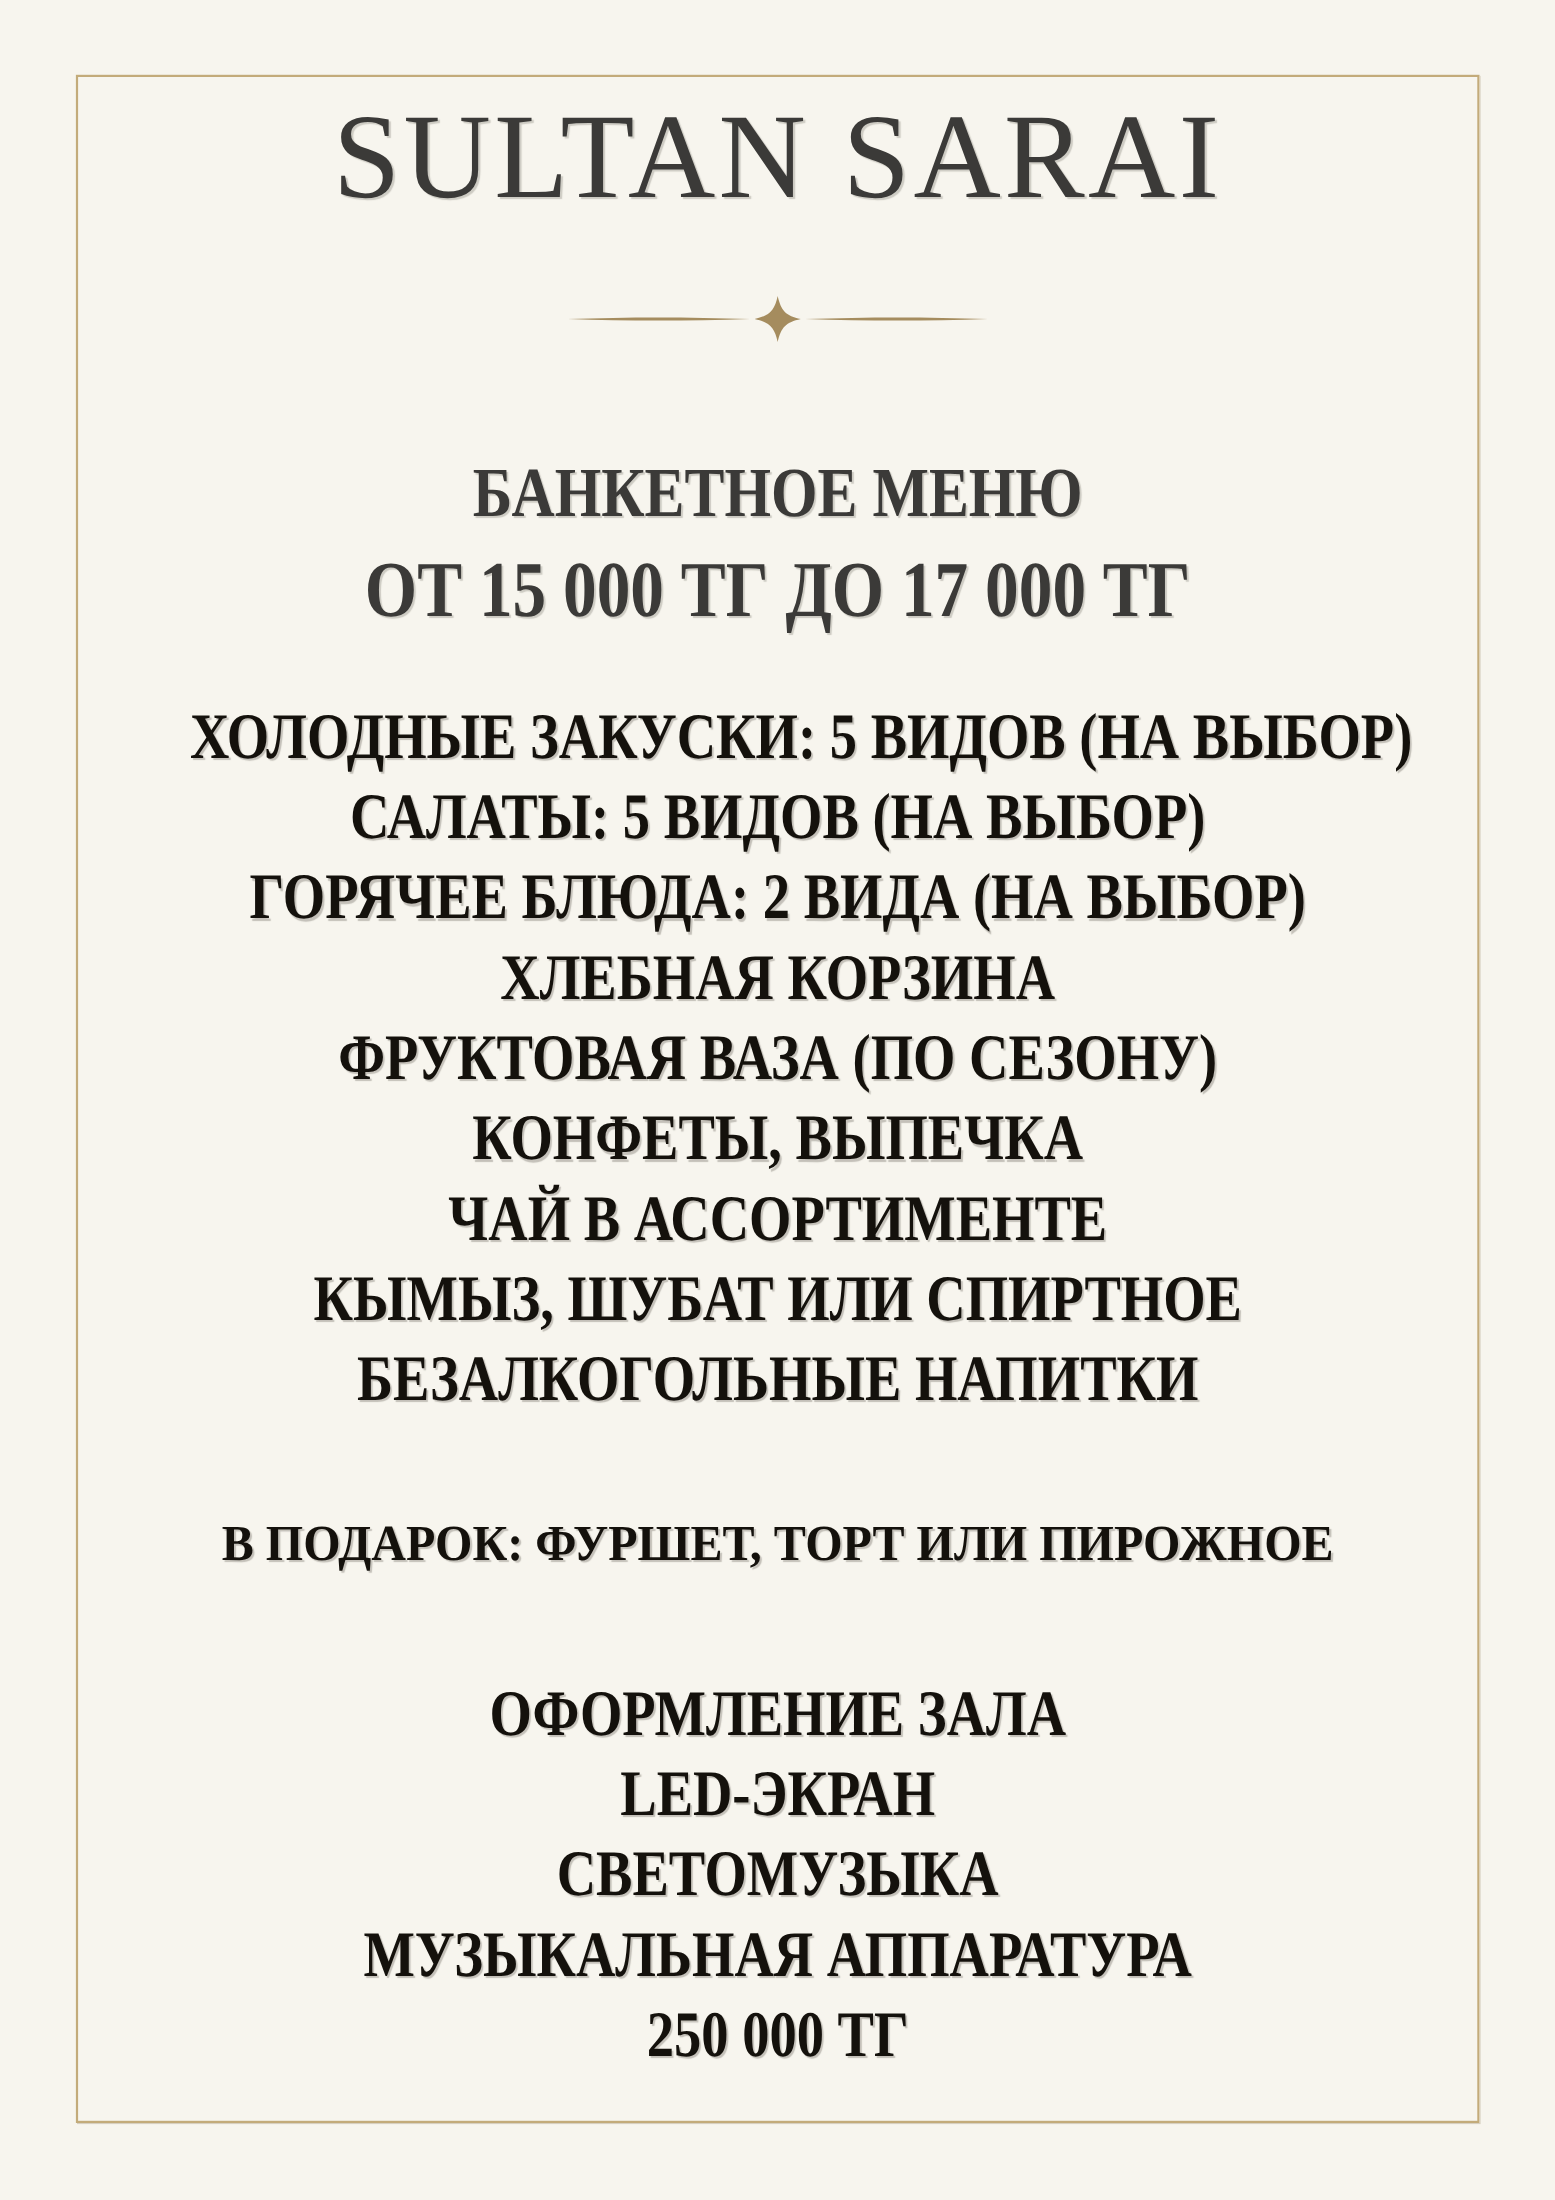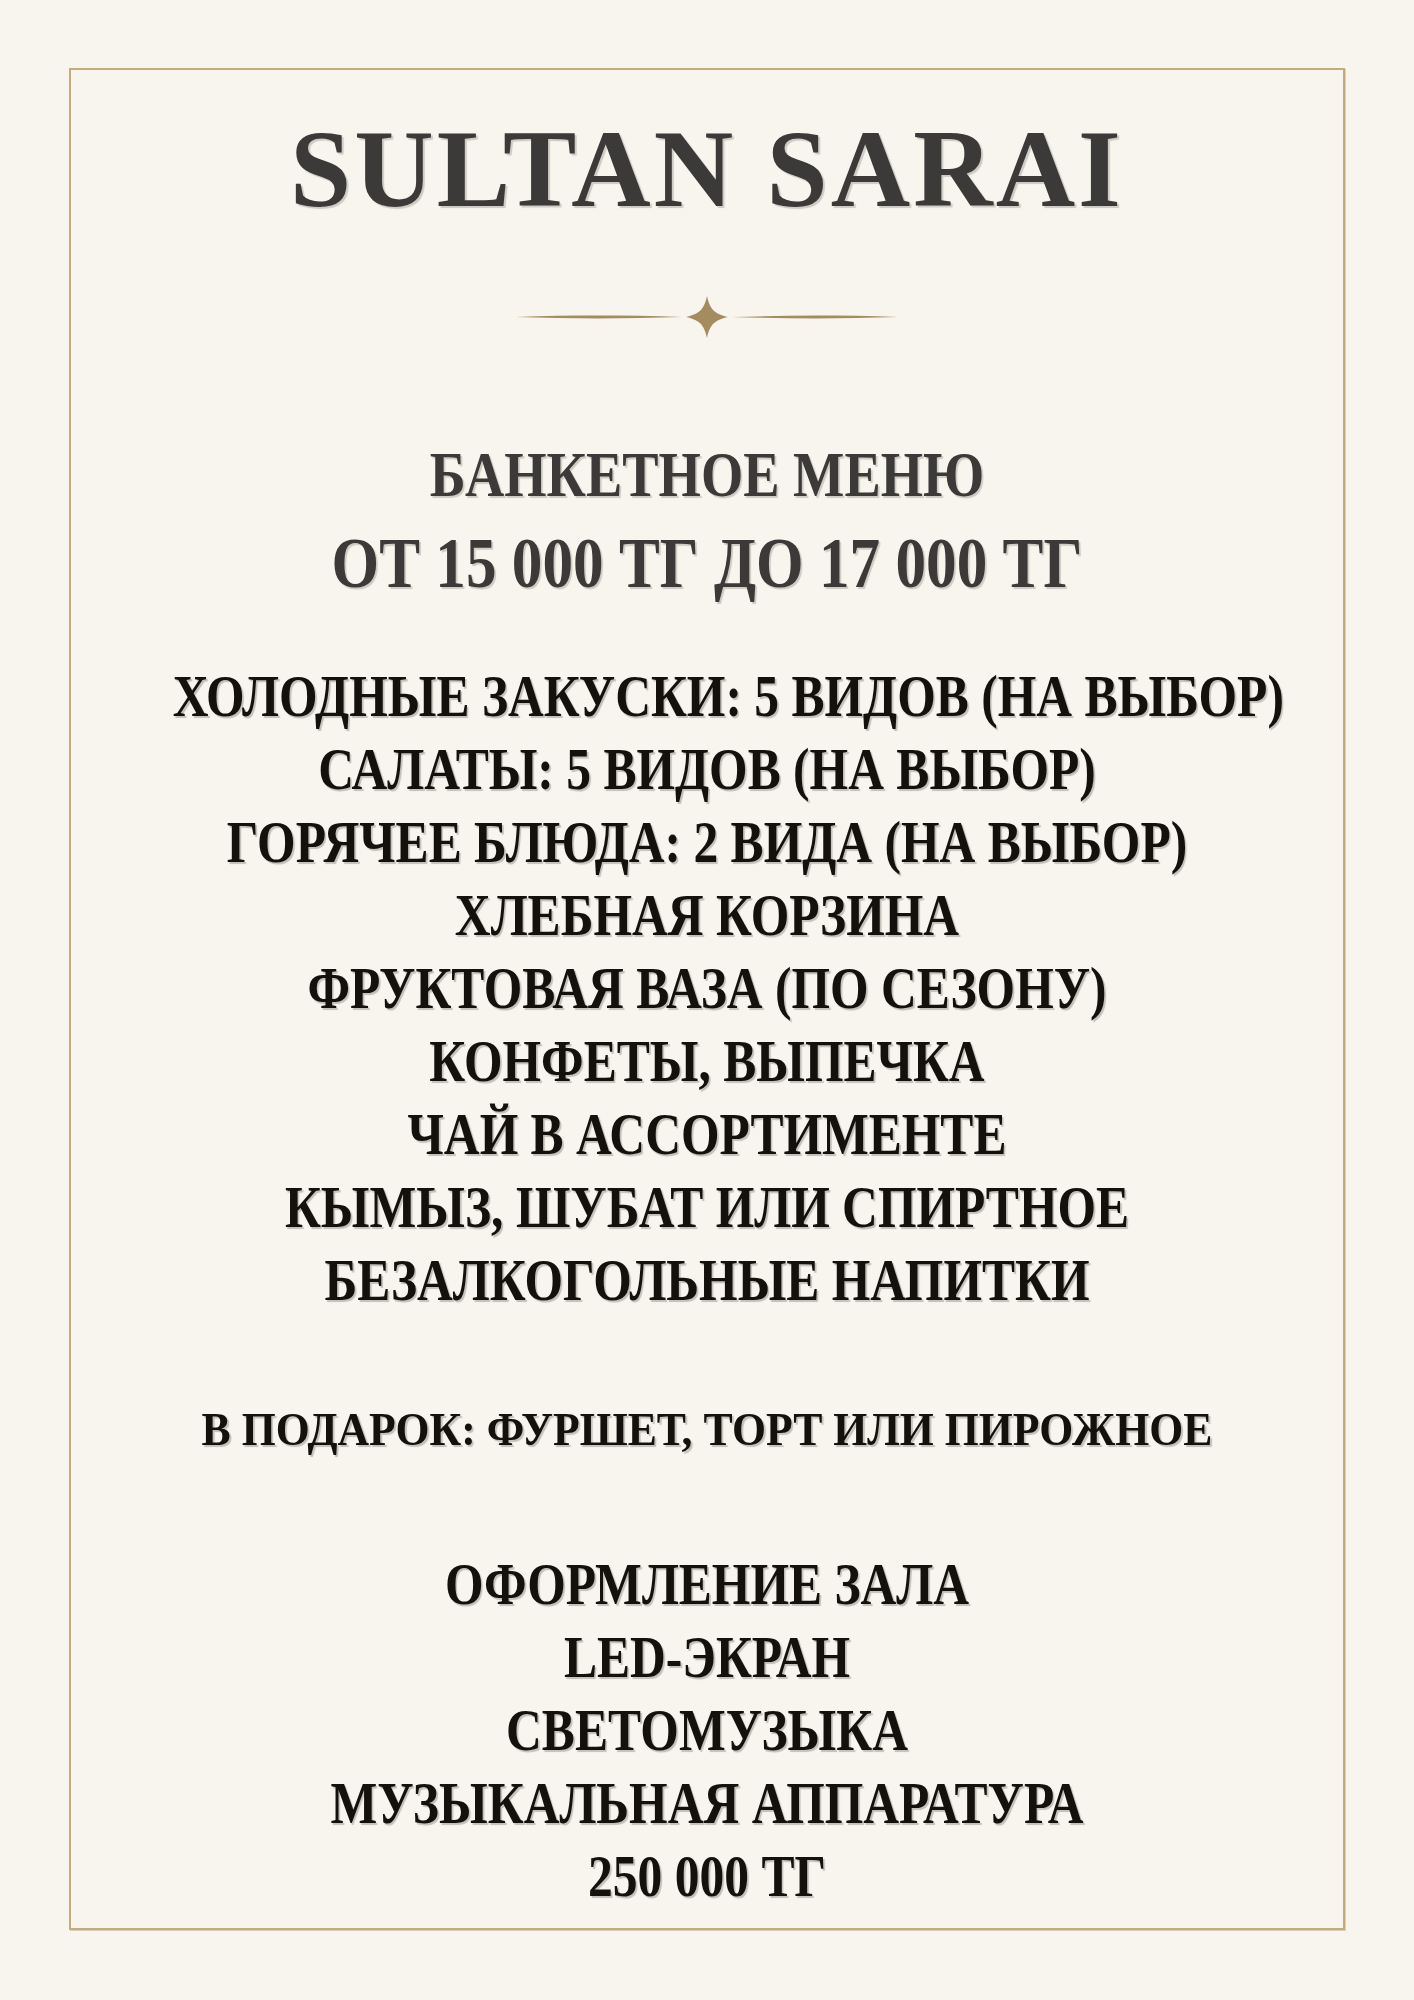--- a/index.html
+++ b/index.html
@@ -18,24 +18,24 @@
     position: relative;
   }
   .frame {
     position: absolute;
     left: 69px; top: 68px; right: 69px; bottom: 70px;
     border: 2px solid var(--frame);
     box-shadow: 1px 1px 0 rgba(120,100,60,.25);
     text-align: center;
   }
   .page-title {
-    margin-top: 44px;
+    margin-top: 17px;
     font-size: 110px;
     line-height: 110px;
-    font-weight: bold;
+    font-weight: normal;
     letter-spacing: 3px;
     color: var(--title);
     white-space: nowrap;
     text-shadow: 2px 2px 1px rgba(110,105,95,.30);
   }
   .divider { display: block; margin: 71px auto 0 auto; color: var(--accent); }
   .heading { margin-top: 93px; color: var(--title); font-weight: bold; transform: scaleX(.85); transform-origin: 50% 0; }
   .heading .h-line1 { font-size: 64px; line-height: 85px; white-space: nowrap; text-shadow: 2px 2px 1px rgba(110,105,95,.30); }
   .heading .h-line2 { font-size: 72px; line-height: 92px; white-space: nowrap; text-shadow: 2px 2px 1px rgba(110,105,95,.30); }
   .menu-list {

